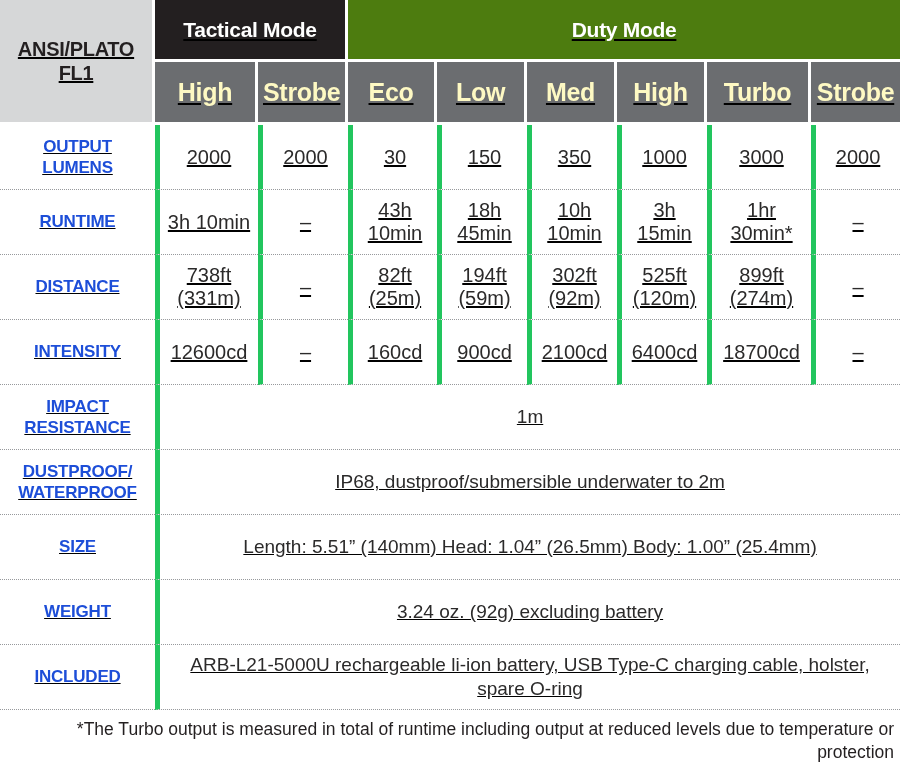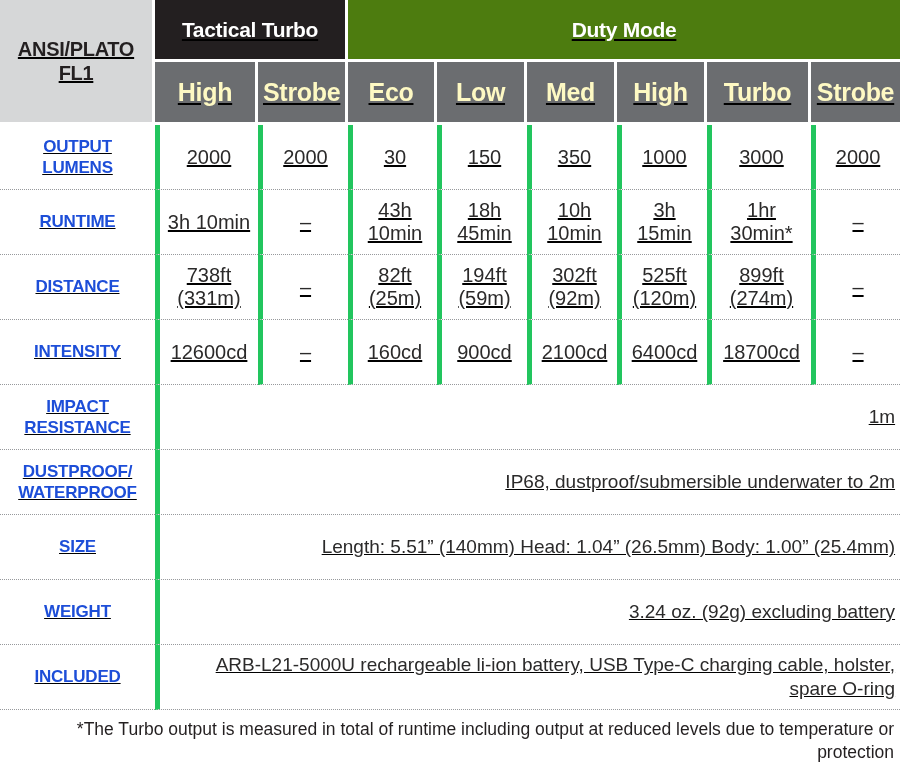--- a/index.html
+++ b/index.html
@@ -77,21 +77,21 @@
   }
   .val {
     color: #2b2a2a;
     font-size: 20px;
     line-height: 1.15;
     white-space: pre-line;
     height: 65px;
     border-left: 5px solid #22c55e;
     border-bottom: 1px dotted #97999c;
   }
-  .info-row .val { font-size: 19px; line-height: 1.25; text-align: right; }
+  .info-row .val { font-size: 19px; line-height: 1.25; }
 
   .footnote {
     width: 900px;
     box-sizing: border-box;
     margin-top: 8px;
     padding: 0 6px 0 20px;
     text-align: right;
     color: #231f20;
     font-size: 17.5px;
     line-height: 1.3;
@@ -111,21 +111,21 @@
         <col class="c4">
       <col class="c5">
         <col class="c6">
         <col class="c7">
         <col class="c8">
     </colgroup>
     <tbody>
       <tr>
         <th class="corner" rowspan="2">ANSI/PLATO
 FL1</th>
-        <th class="mode tactical" colspan="2">Tactical Turbo</th>
+        <th class="mode tactical" colspan="2">Tactical Mode</th>
         <th class="mode duty" colspan="6">Duty Mode</th>
       </tr>
       <tr>
         <th class="level">High</th>
         <th class="level">Strobe</th>
         <th class="level">Eco</th>
         <th class="level">Low</th>
         <th class="level">Med</th>
         <th class="level">High</th>
         <th class="level">Turbo</th>

